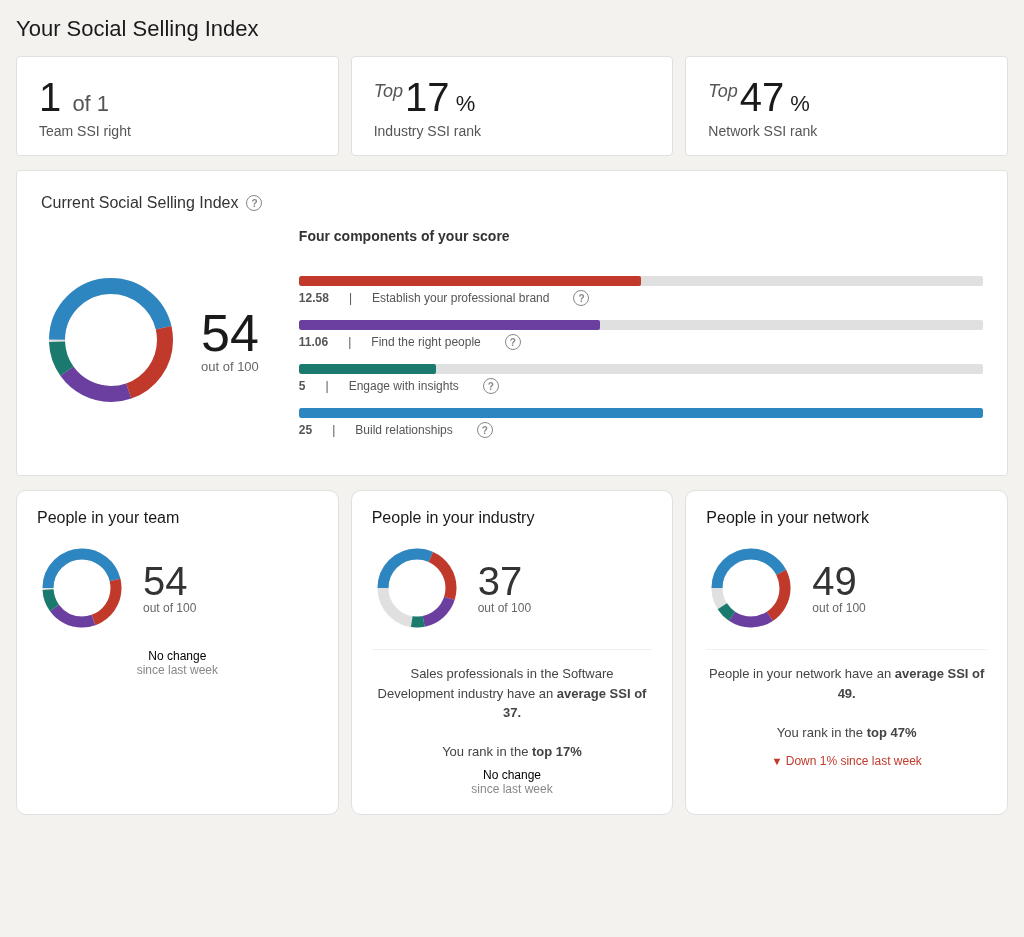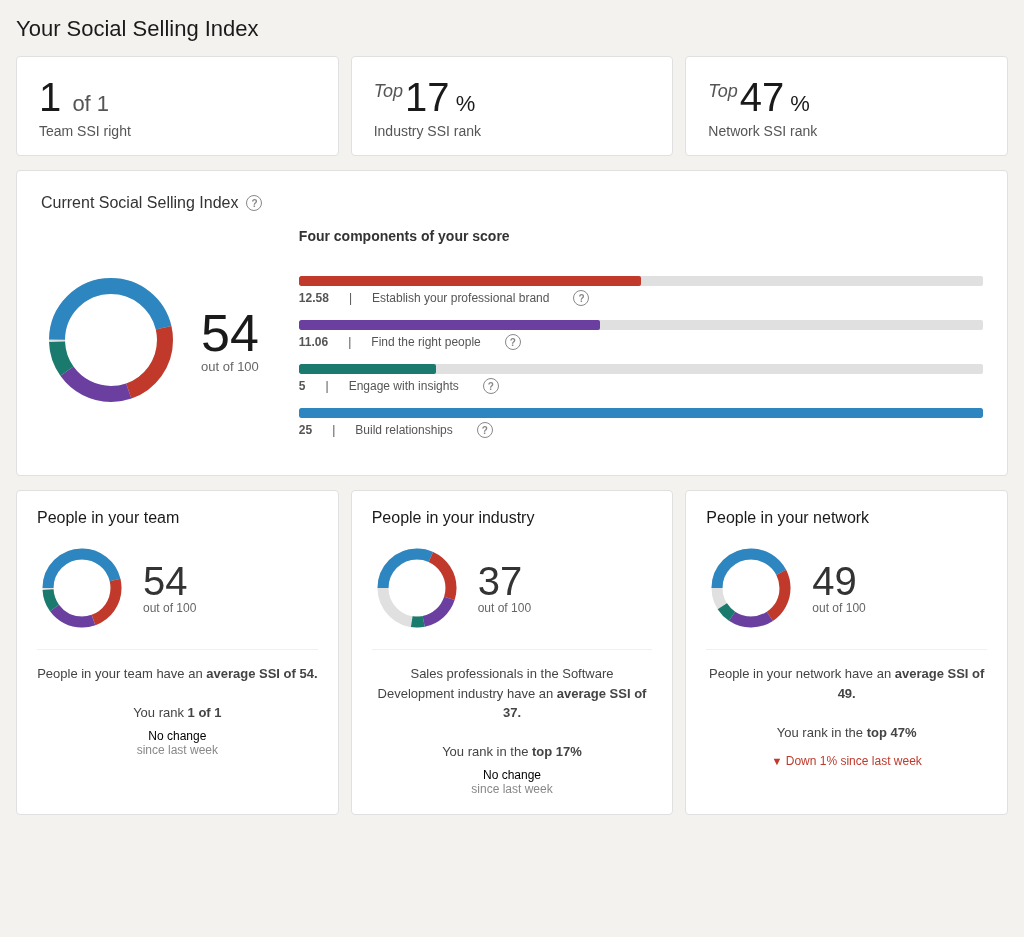--- a/index.html
+++ b/index.html
@@ -150,21 +150,21 @@
       font-weight: 600;
     }
     
     .bottom-cards {
       display: flex;
       gap: 12px;
     }
     .bottom-card {
       background: #fff;
       border: 1px solid #e0e0e0;
-      border-radius: 4px;
+      border-radius: 10px;
       padding: 18px 20px;
       flex: 1;
     }
     .bottom-card-title {
       font-size: 16px;
       font-weight: 400;
       margin-bottom: 16px;
       color: #1a1a1a;
     }
     .bottom-card-main {
@@ -348,26 +348,20 @@
           <circle cx="45" cy="45" r="34" fill="none" stroke="#2e86c1" stroke-width="11" stroke-dasharray="98.7 114.7" stroke-dashoffset="53.4" transform="rotate(-90 45 45)"></circle>
           <circle cx="45" cy="45" r="34" fill="none" stroke="#c0392b" stroke-width="11" stroke-dasharray="49.6 163.8" stroke-dashoffset="-45.3" transform="rotate(-90 45 45)"></circle>
           <circle cx="45" cy="45" r="34" fill="none" stroke="#6b3fa0" stroke-width="11" stroke-dasharray="43.6 169.8" stroke-dashoffset="-95.0" transform="rotate(-90 45 45)"></circle>
           <circle cx="45" cy="45" r="34" fill="none" stroke="#1a7a6e" stroke-width="11" stroke-dasharray="19.7 193.7" stroke-dashoffset="-138.6" transform="rotate(-90 45 45)"></circle>
         </svg>
         <div class="bottom-score">
           <div class="score-num">54</div>
           <div class="score-label">out of 100</div>
         </div>
       </div>
-      <div class="bottom-card-desc">
-        <span>People in your team have an </span>
-        <strong>average SSI of 54.</strong>
-        <br><br>
-        <span>You rank </span><strong>1 of 1</strong>
-      </div>
       <div class="no-change">No change</div>
       <div class="no-change-label">since last week</div>
     </div>
 
     <div class="bottom-card">
       <div class="bottom-card-title">People in your industry</div>
       <div class="bottom-card-main">
         <svg class="small-donut" viewBox="0 0 90 90">
           <circle cx="45" cy="45" r="34" fill="none" stroke="#e0e0e0" stroke-width="11"></circle>
           <circle cx="45" cy="45" r="34" fill="none" stroke="#2e86c1" stroke-width="11" stroke-dasharray="67.7 145.7" stroke-dashoffset="53.4" transform="rotate(-90 45 45)"></circle>

